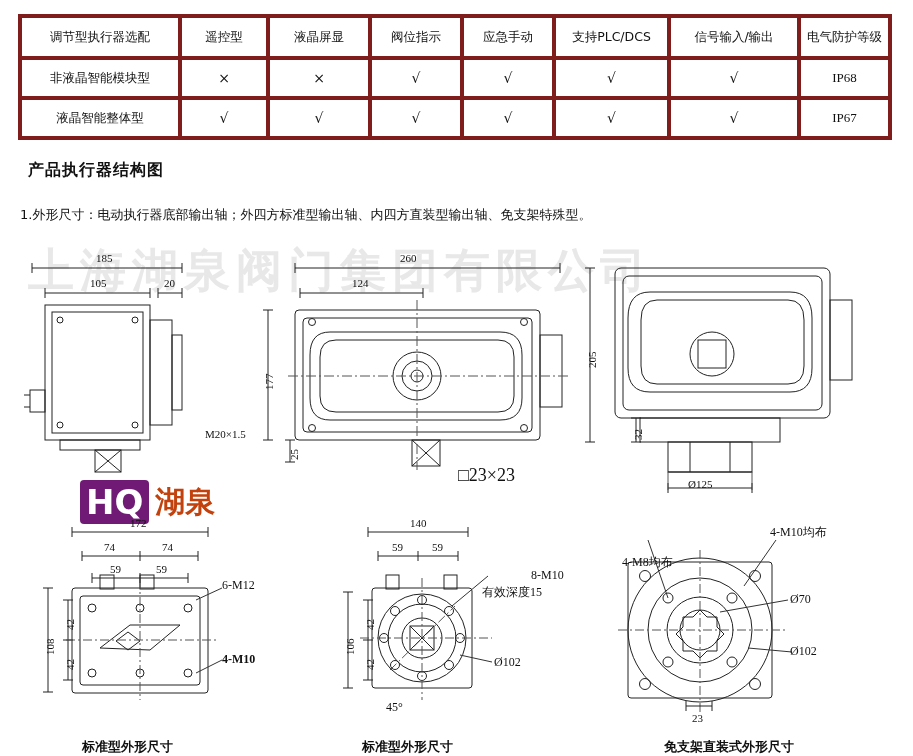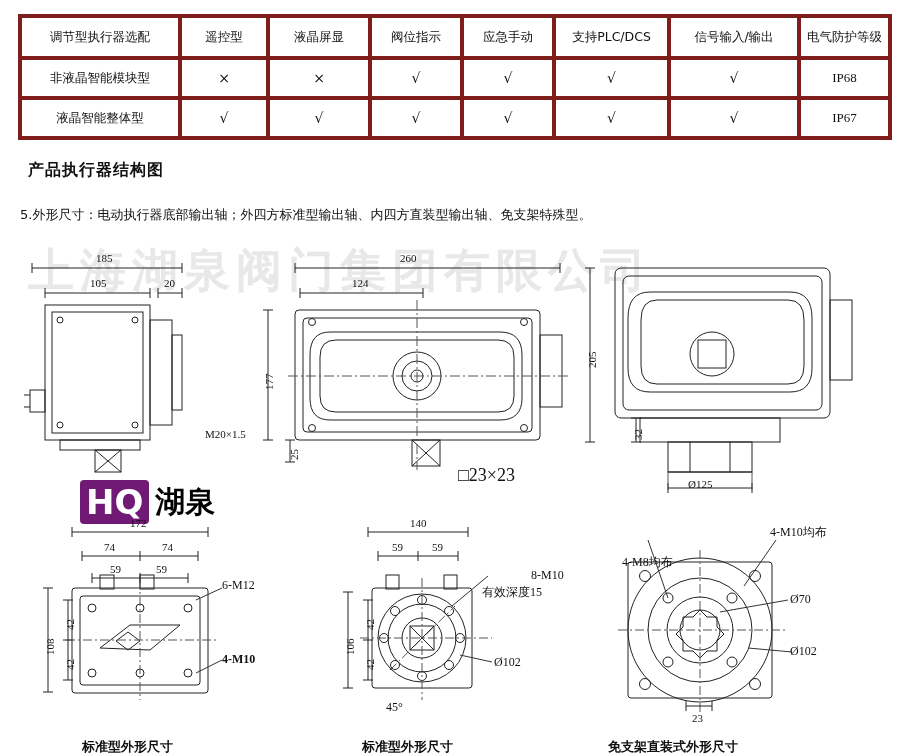--- a/index.html
+++ b/index.html
@@ -60,21 +60,21 @@
     position:absolute;left:80px;top:480px;
     z-index:0;
     display:flex;align-items:center;
   }
   .logo-wm .hq{
     font-size:34px;font-weight:bold;color:#2f7fc1;
     font-family:"DejaVu Sans", sans-serif;
     background:#701a75;color:#fff;padding:2px 6px;border-radius:4px;
   }
   .logo-wm .cn{
-    font-size:30px;font-weight:bold;color:#000000;
+    font-size:30px;font-weight:bold;color:#c2410c;
     font-family:"DejaVu Sans", sans-serif;
     margin-left:6px;
   }
 
   
   .drawings{position:absolute;left:0;top:0;width:831px;height:756px;z-index:2;}
   .dim{
     position:absolute;
     font-size:11px;
     font-family:"Liberation Serif", serif;
@@ -131,21 +131,21 @@
         <td class="mark">√</td>
         <td class="mark">√</td>
         <td class="mark">√</td>
         <td class="mark">√</td>
         <td class="ip">IP67</td>
       </tr>
     </tbody>
   </table>
 
   <div class="section-title">产品执行器结构图</div>
-  <div class="note-line">5.外形尺寸：电动执行器底部输出轴；外四方标准型输出轴、内四方直装型输出轴、免支架特殊型。</div>
+  <div class="note-line">1.外形尺寸：电动执行器底部输出轴；外四方标准型输出轴、内四方直装型输出轴、免支架特殊型。</div>
 
   <div class="drawings">
 
     <svg width="913" height="756">
       <g stroke="#222" fill="none" stroke-width="1">
 
         <path d="M32,268 H182"></path>
         <path d="M32,263 V273 M182,263 V273"></path>
 
         <path d="M45,293 H150 M45,288 V298 M150,288 V298"></path>
@@ -362,16 +362,16 @@
     <div class="dim" style="left:386px;top:700px;font-size:12px;">45°</div>
 
     <div class="dim" style="left:622px;top:554px;font-size:12px;">4-M8均布</div>
     <div class="dim" style="left:770px;top:524px;font-size:12px;">4-M10均布</div>
     <div class="dim" style="left:790px;top:592px;font-size:12px;">Ø70</div>
     <div class="dim" style="left:790px;top:644px;font-size:12px;">Ø102</div>
     <div class="dim" style="left:692px;top:712px;">23</div>
 
     <div class="caption-row" style="left:82px;top:738px;">标准型外形尺寸</div>
     <div class="caption-row" style="left:362px;top:738px;">标准型外形尺寸</div>
-    <div class="caption-row" style="left:608px;top:738px;">免支架直装式外形尺寸</div>
+    <div class="caption-row" style="left:664px;top:738px;">免支架直装式外形尺寸</div>
 
   </div>
 </div>
 
 </body></html>

